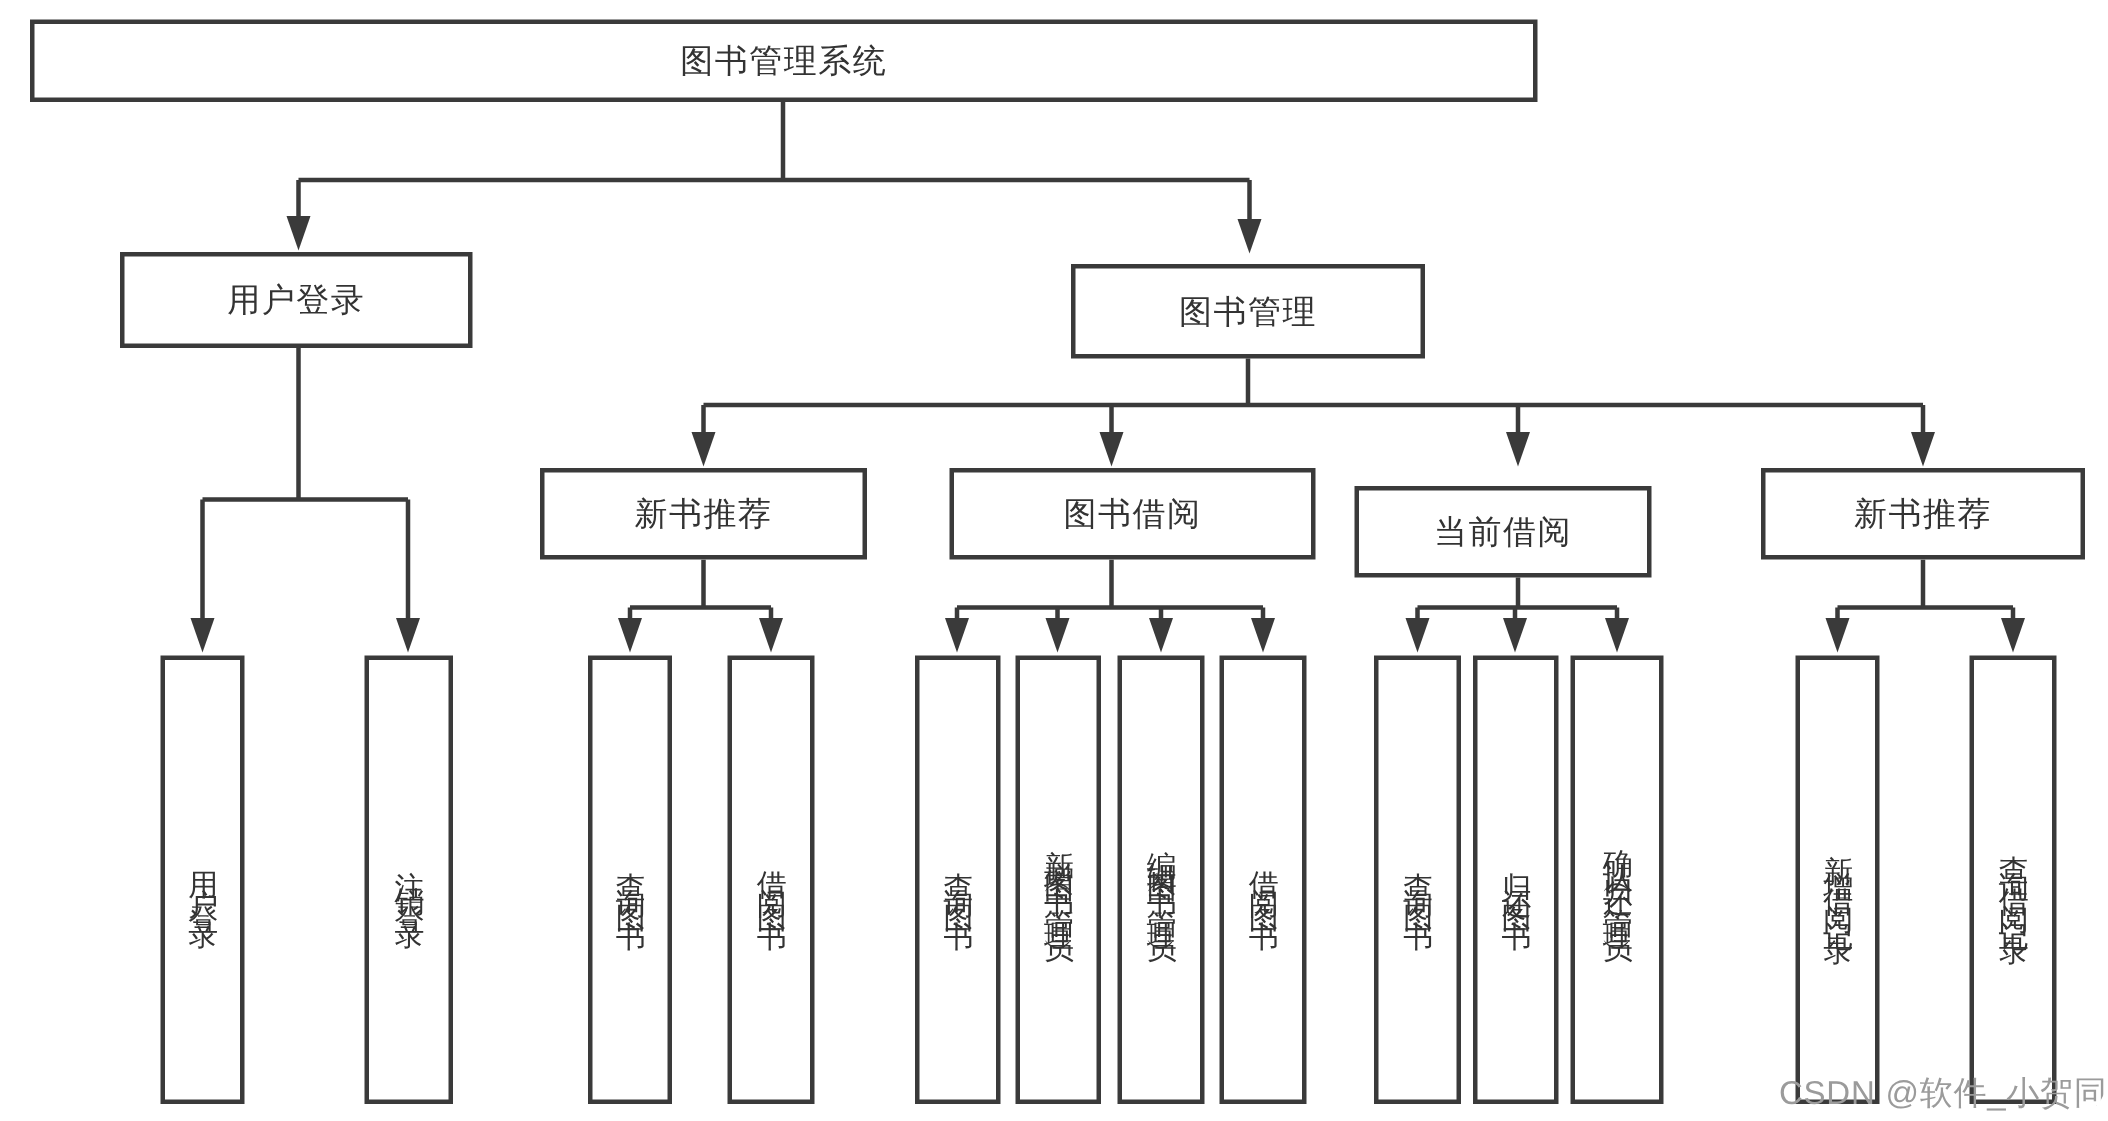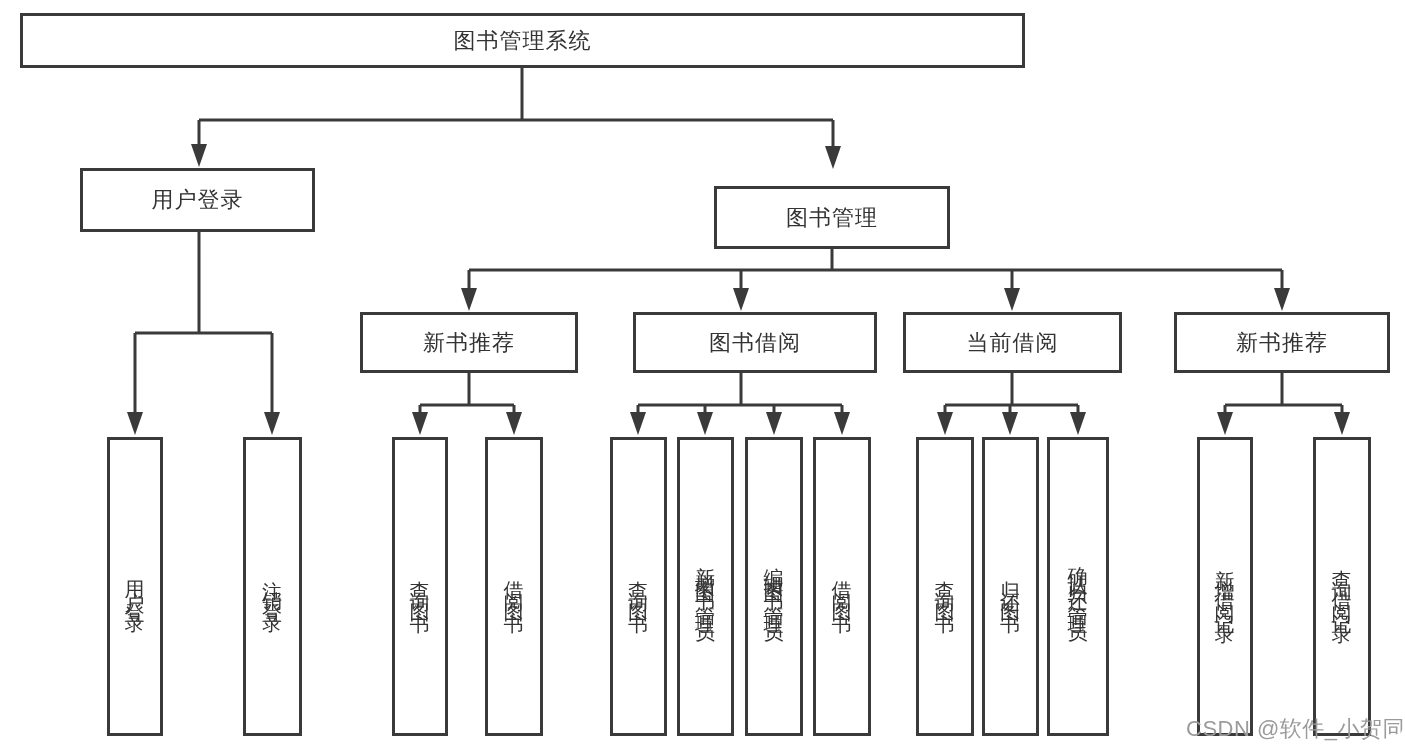--- a/index.html
+++ b/index.html
@@ -24,25 +24,25 @@
     display:flex;
     align-items:center;
     justify-content:center;
     font-size:22px;
     letter-spacing:1px;
     color:#333333;
     z-index:2;
   }
   .root  { left:20px;  top:13px;  width:1005px; height:55px; }
   .lv2a  { left:80px;  top:168px; width:235px;  height:64px; }
-  .lv2b  { left:714px; top:186px; width:236px;  height:63px; }
+  .lv2b  { left:714px; top:176px; width:236px;  height:63px; }
   .lv3   { top:312px; height:61px; }
   .b-rec     { left:360px;  width:218px; }
   .b-borrow  { left:633px;  width:244px; }
-  .b-current { left:903px;  width:219px; }
+  .b-current { left:903px;  width:198px;margin-top:12px; }
   .b-record  { left:1174px; width:216px; }
   .leaf {
     top:437px; height:299px;
     writing-mode:vertical-rl;
     font-size:20px;
     letter-spacing:11px;
     line-height:1;
   }
   .leaf.dense { letter-spacing:8px; }
   .u1  { left:107px;  width:56px; }

